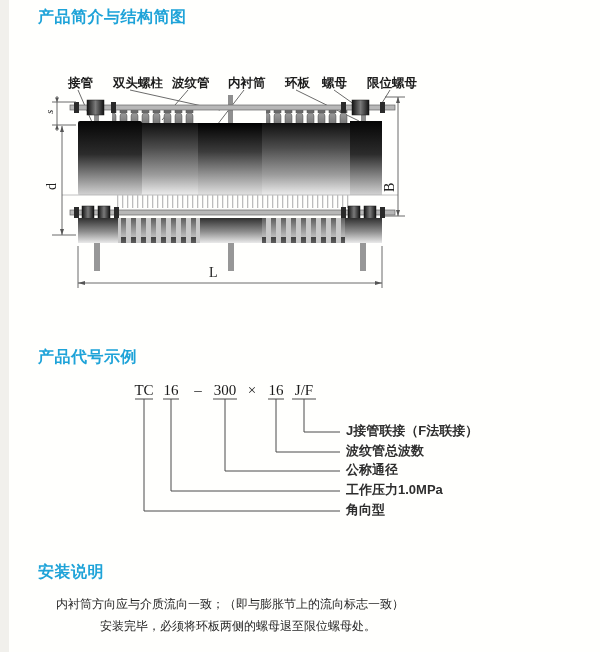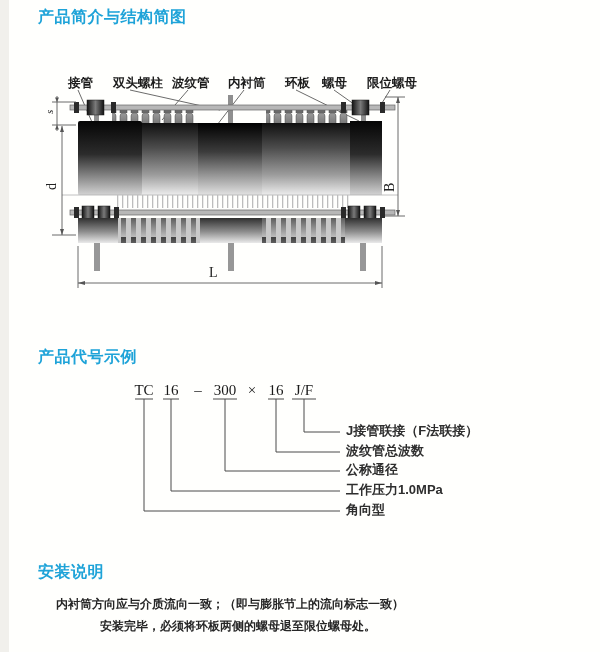--- a/index.html
+++ b/index.html
@@ -13,21 +13,21 @@
   .sec-title{
     position:absolute;left:38px;
     font-size:16px;font-weight:bold;color:#1ea3d8;
     letter-spacing:0.5px;white-space:nowrap;
   }
   #title-intro{top:7px;}
   #title-code{top:347px;}
   #title-install{top:562px;}
   .install-line{
     position:absolute;left:56px;
-    font-size:12px;font-weight:bold;color:#262626;
+    font-size:12px;font-weight:normal;color:#262626;
     white-space:nowrap;letter-spacing:0px;
   }
   #install-line-0{top:596px;}
   #install-line-1{top:618px;margin-left:44px;}
   svg text{font-family:"Liberation Sans", sans-serif;}
   svg .cjk-label{font-size:12.5px;font-weight:bold;fill:#1c1c1c;}
   svg .dim-label{font-family:"Liberation Serif", serif;font-size:14px;fill:#222;}
   svg .dim-label-s{font-family:"Liberation Serif", serif;font-style:italic;font-size:11px;fill:#222;}
   svg .code-token{font-family:"Liberation Serif", serif;font-size:15px;fill:#1a1a1a;}
   svg .code-expl{font-size:13px;font-weight:bold;fill:#2e2e2e;}

